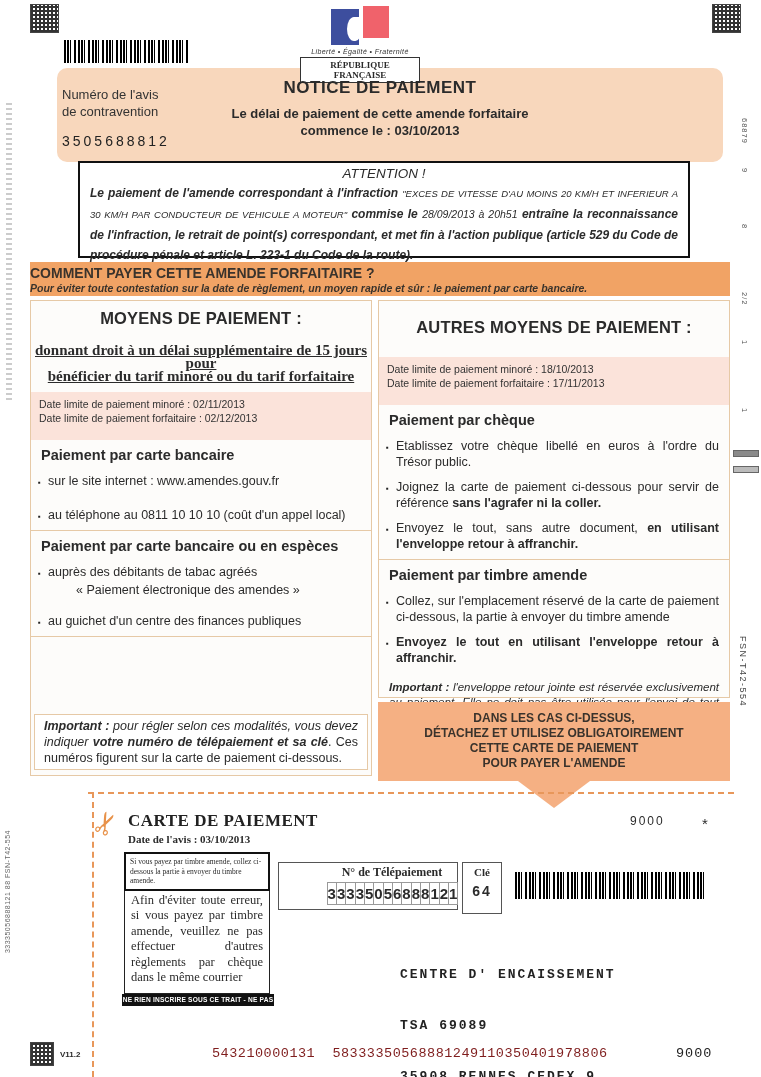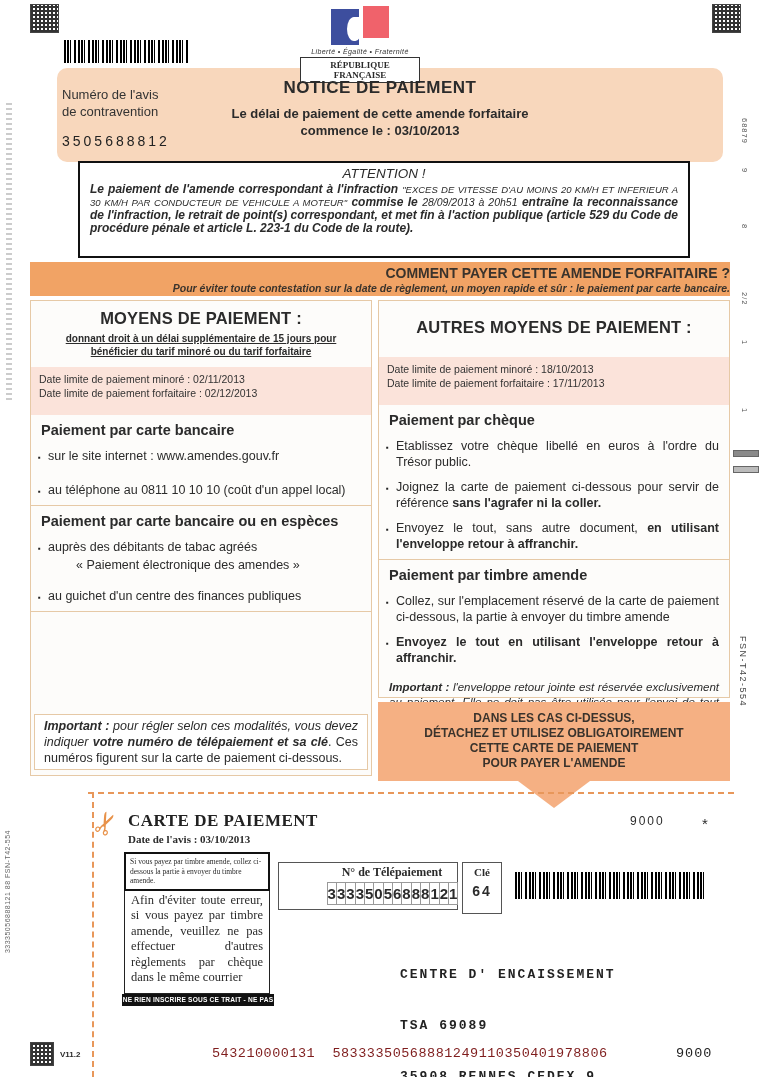--- a/index.html
+++ b/index.html
@@ -27,34 +27,34 @@
     font-family:"Liberation Serif",serif;font-weight:bold;font-size:9px;padding:2px 12px;margin-top:2px;}
   .avis-label{left:62px;top:86px;font-size:13px;line-height:17px;color:#333;}
   .avis-number{left:62px;top:133px;font-size:14px;letter-spacing:3px;color:#222;}
   .head-title{left:190px;top:78px;width:380px;text-align:center;}
   .head-title .t1{font-size:17px;font-weight:bold;letter-spacing:0.5px;}
   .head-title .t2{font-size:13px;font-weight:bold;margin-top:7px;line-height:17px;}
   
   .attention{left:78px;top:161px;width:612px;height:97px;background:#fff;border:2px solid #111;
     box-sizing:border-box;padding:3px 10px;}
   .att-title{text-align:center;font-weight:normal;font-style:italic;font-size:13.5px;}
-  .att-body{font-style:italic;font-size:12px;line-height:13px;text-align:justify;margin-top:2px;}
+  .att-body{font-style:italic;font-size:12px;line-height:20px;text-align:justify;margin-top:2px;}
   .att-body .fine{font-size:9.5px;}
   .att-body .dt{font-size:10.5px;}
   
-  .banner{left:30px;top:262px;width:700px;height:34px;background:#f1a365;text-align:right;box-sizing:border-box;padding-top:3px;color:#3a332c;}
+  .banner{left:30px;top:262px;width:700px;height:34px;background:#f1a365;text-align:left;box-sizing:border-box;padding-top:3px;color:#3a332c;}
   .banner .b1{font-size:14px;font-weight:bold;}
   .banner .b2{font-size:10.5px;font-weight:bold;font-style:italic;margin-top:1px;}
   
   .col{position:absolute;top:300px;background:#fdfcfa;border:1px solid #e6c9a6;box-sizing:border-box;}
   .col-left{left:30px;width:342px;height:476px;}
   .col-right{left:378px;width:352px;height:398px;}
   .col-title{font-size:16.5px;font-weight:bold;text-align:center;margin-top:8px;letter-spacing:0.2px;}
   .col-title.mt{margin-top:17px;}
-  .col-sub{font-size:10px;font-weight:bold;text-align:center;text-decoration:underline;line-height:13px;margin-top:4px;}
+  .col-sub{font-size:15px;font-weight:bold;text-align:center;text-decoration:underline;line-height:13px;margin-top:16px;font-family:Liberation Serif, serif;}
   .dates{background:#fbe3da;margin-top:9px;padding:6px 8px 15px;font-size:10.5px;line-height:13.5px;color:#333;}
   .col-right .dates{margin-top:20px;}
   .sec-head{font-size:14.5px;font-weight:bold;padding:7px 10px 3px;}
   .rule{border-top:1px solid #e6c9a6;margin-top:5px;}
   .b-item{font-size:12.5px;line-height:16px;padding:7px 10px 2px 17px;position:relative;text-align:justify;}
   .b-item::before{content:"▪";position:absolute;left:7px;top:9px;font-size:8px;color:#222;}
   .b-cont{font-size:12.5px;padding:1px 10px 2px 45px;}
   .imp-left{position:absolute;left:3px;right:3px;bottom:5px;border:1px solid #e6c9a6;background:#fff;
     padding:3px 9px;font-size:12.5px;line-height:16px;text-align:justify;}
   .imp-left .it{font-style:italic;}

